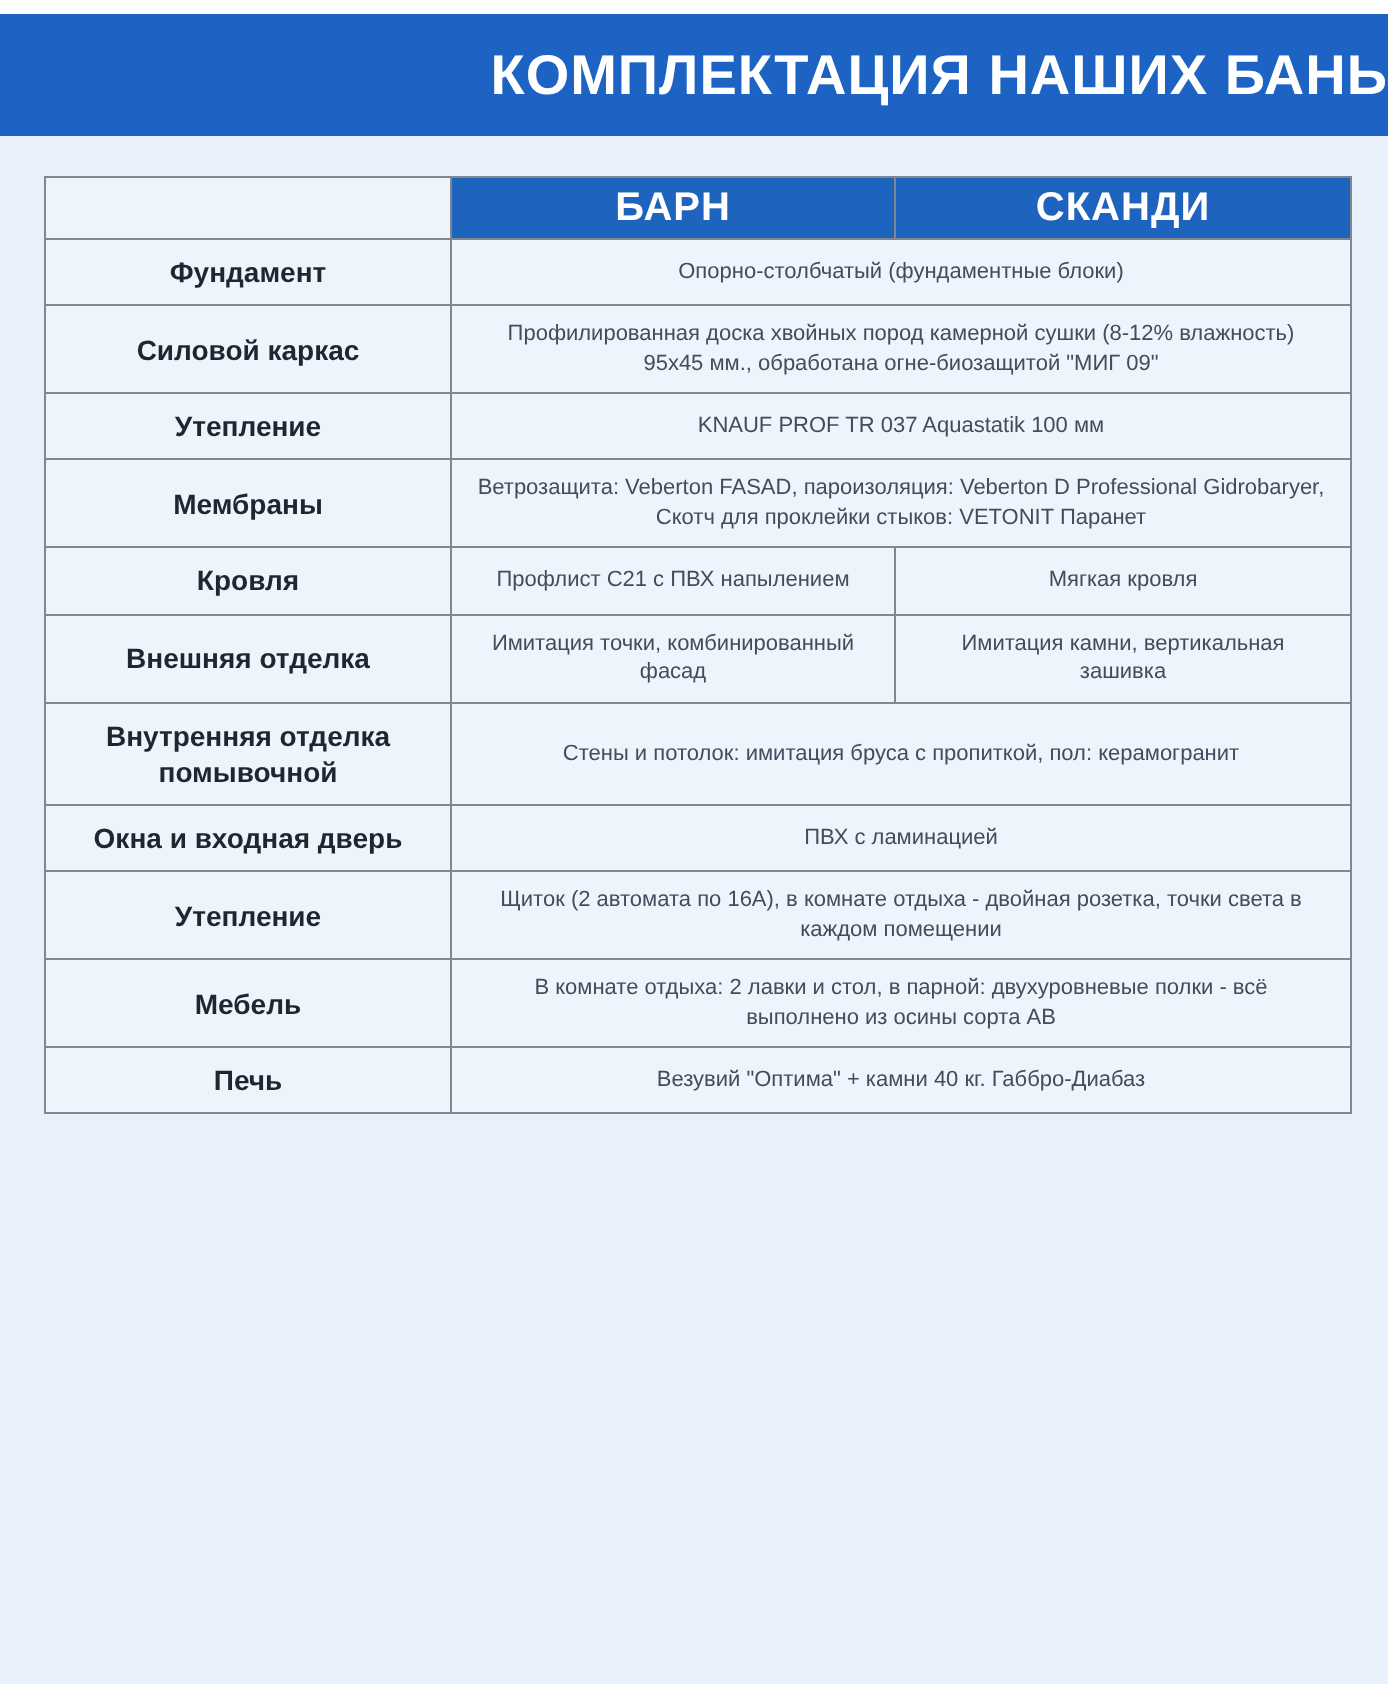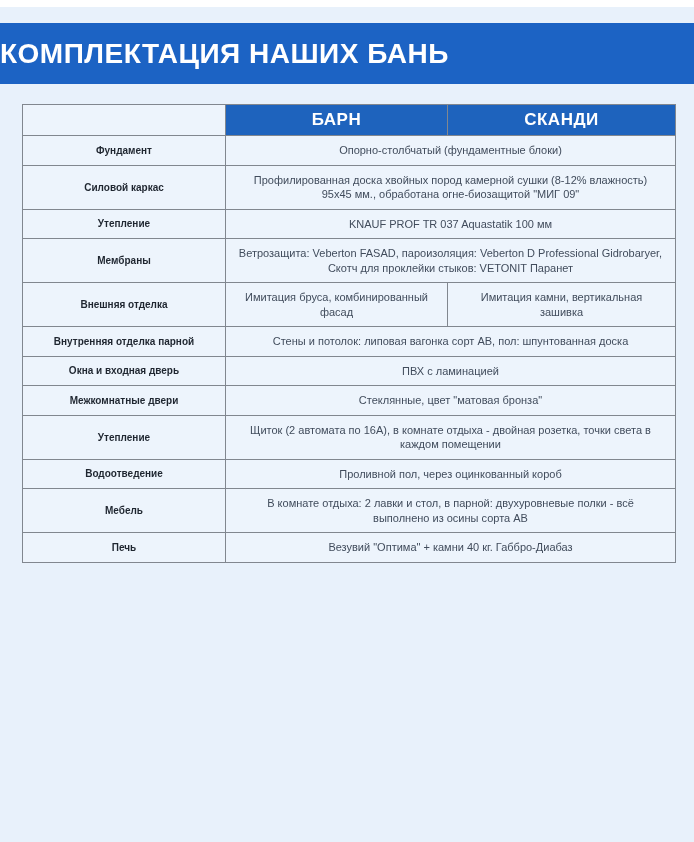--- a/index.html
+++ b/index.html
@@ -21,22 +21,21 @@
   }
   .top-strip{
     height:7px;
     background:var(--top-strip);
   }
   .banner{
     height:61px;
     background:var(--banner-blue);
     display:flex;
     align-items:center;
-    justify-content:flex-start;
-    margin-top:16px;
+    justify-content:flex-end;
   }
   .banner h1{
     color:var(--header-text);
     font-size:28px;
     font-weight:bold;
     letter-spacing:0.5px;
     white-space:nowrap;
   }
   .table-wrap{
     padding:20px 19px 0 22px;
@@ -51,35 +50,35 @@
   col.c-skandi{width:228px;}
   th,td{
     border:1px solid var(--border-gray);
     text-align:center;
     vertical-align:middle;
     padding:5px 8px;
   }
   thead th.colhead{
     background:var(--header-blue);
     color:var(--header-text);
-    font-size:17px;
+    font-size:20px;
     font-weight:bold;
     letter-spacing:0.5px;
     height:31px;
     padding:3px 8px;
     margin-left:12px;
   }
   thead th.corner{
     background:var(--cell-bg);
     height:31px;
   }
   tbody th{
     background:var(--cell-bg);
     color:var(--label-text);
-    font-size:10px;
+    font-size:14px;
     font-weight:bold;
     line-height:1.3;
     padding:7px 10px;
   }
   tbody td{
     background:var(--cell-bg);
     color:var(--value-text);
     font-size:11px;
     font-weight:normal;
     line-height:1.32;
@@ -120,43 +119,40 @@
       </tr>
       <tr>
         <th>Утепление</th>
         <td colspan="2">KNAUF PROF TR 037 Aquastatik 100 мм</td>
       </tr>
       <tr>
         <th>Мембраны</th>
         <td colspan="2">Ветрозащита: Veberton FASAD, пароизоляция: Veberton D Professional Gidrobaryer, Скотч для проклейки стыков: VETONIT Паранет</td>
       </tr>
       <tr>
+        <th>Кровля</th>
+        <td>Профлист С21 с ПВХ напылением</td>
+        <td>Мягкая кровля</td>
+      </tr>
+      <tr>
         <th>Внешняя отделка</th>
-        <td>Имитация бруса, комбинированный фасад</td>
+        <td>Имитация точки, комбинированный фасад</td>
         <td>Имитация камни, вертикальная зашивка</td>
       </tr>
       <tr>
-        <th>Внутренняя отделка парной</th>
-        <td colspan="2">Стены и потолок: липовая вагонка сорт АВ, пол: шпунтованная доска</td>
+        <th>Внутренняя отделка помывочной</th>
+        <td colspan="2">Стены и потолок: имитация бруса с пропиткой, пол: керамогранит</td>
       </tr>
       <tr>
         <th>Окна и входная дверь</th>
         <td colspan="2">ПВХ с ламинацией</td>
       </tr>
       <tr>
-        <th>Межкомнатные двери</th>
-        <td colspan="2">Стеклянные, цвет "матовая бронза"</td>
-      </tr>
-      <tr>
         <th>Утепление</th>
         <td colspan="2">Щиток (2 автомата по 16А), в комнате отдыха - двойная розетка, точки света в каждом помещении</td>
-      </tr>
-      <tr>
-        <th>Водоотведение</th>
-        <td colspan="2">Проливной пол, через оцинкованный короб</td>
       </tr>
       <tr>
         <th>Мебель</th>
         <td colspan="2">В комнате отдыха: 2 лавки и стол, в парной: двухуровневые полки - всё выполнено из осины сорта АВ</td>
       </tr>
       <tr>
         <th>Печь</th>
         <td colspan="2">Везувий "Оптима" + камни 40 кг. Габбро-Диабаз</td>
       </tr>
 

